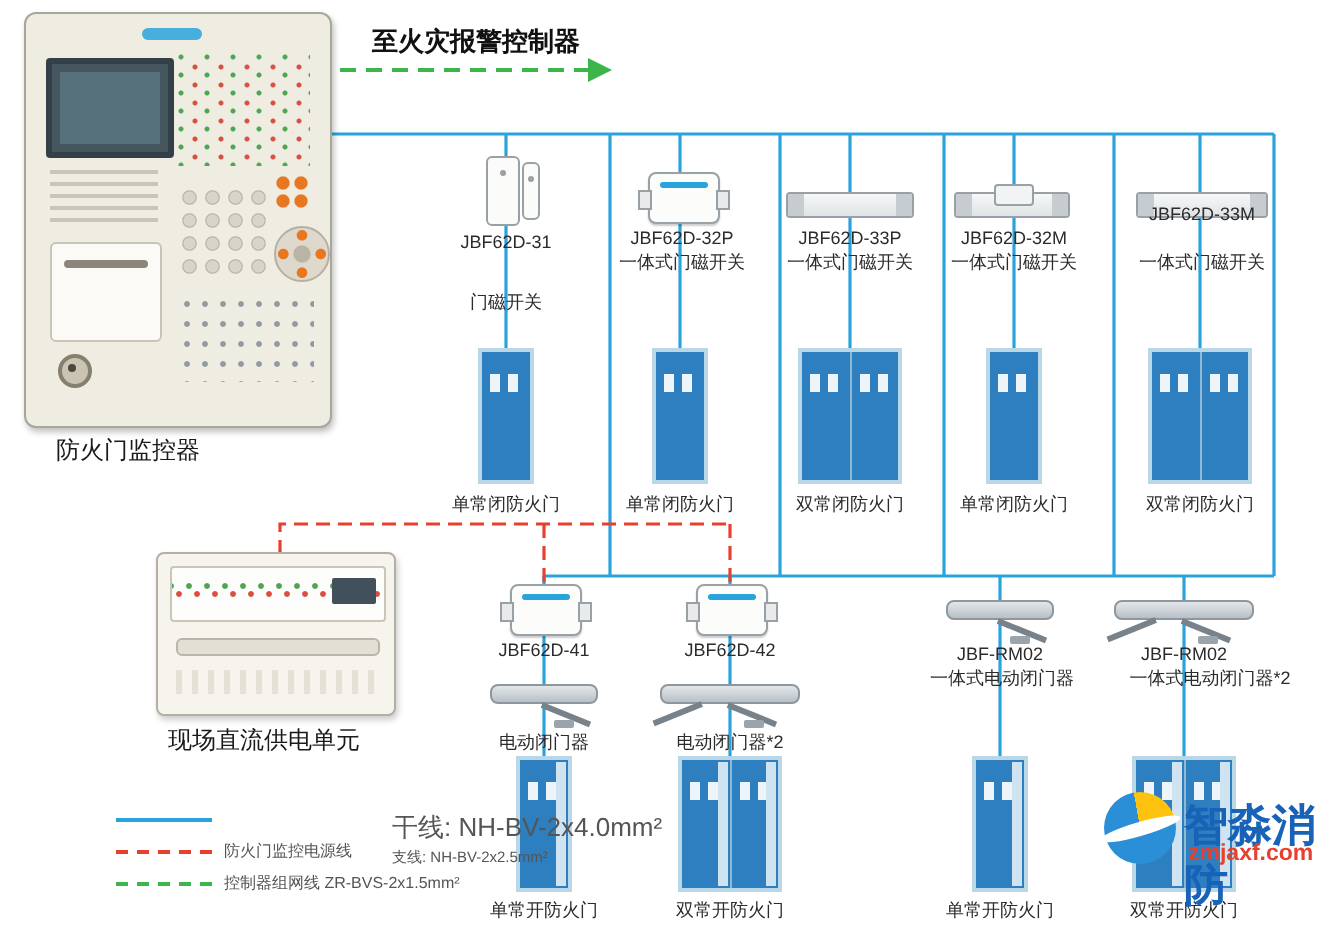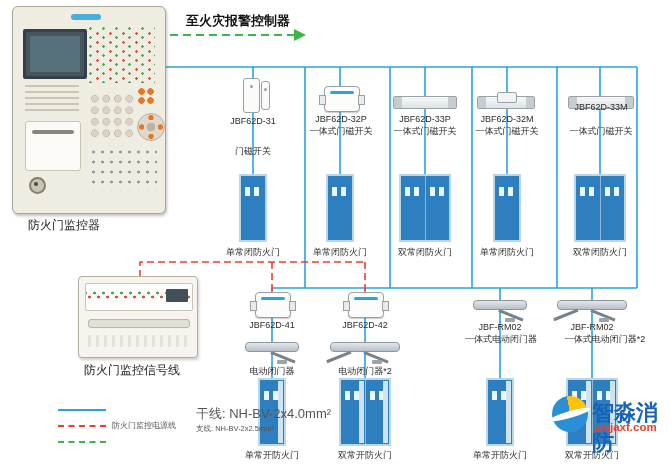--- a/index.html
+++ b/index.html
@@ -142,21 +142,21 @@
   </div>
   <div class="biglabel" style="left:28px;top:217px;">防火门监控器</div>
 
   <div class="pwr" style="left:78px;top:276px;width:118px;height:80px;">
     <div class="pwr-head">
       <div class="pwr-disp"></div>
     </div>
     <div class="pwr-slot"></div>
     <div class="pwr-vent"></div>
   </div>
-  <div class="biglabel" style="left:84px;top:362px;">防火门监控信号线</div>
+  <div class="biglabel" style="left:84px;top:362px;">现场直流供电单元</div>
 
   <div class="magnet" style="left:243px;top:78px;width:15px;height:33px;"></div>
   <div class="magnet" style="left:261px;top:81px;width:7px;height:27px;"></div>
   <div class="dev-box winged" style="left:324px;top:86px;width:34px;height:24px;">
     <div class="stripe"></div>
   </div>
   <div class="dev-bar" style="left:393px;top:96px;width:64px;"></div>
   <div class="dev-bar" style="left:477px;top:96px;width:58px;">
     <div class="hub"></div>
   </div>
@@ -294,18 +294,19 @@
   <div class="c" style="left:323px;top:450px;width:84px;">双常开防火门</div>
   <div class="c" style="left:458px;top:450px;width:84px;">单常开防火门</div>
   <div class="c" style="left:550px;top:450px;width:84px;">双常开防火门</div>
 
   <div class="leg-line" style="left:58px;top:409px;border-top:2px solid #2aa3dc;"></div>
   <div class="leg-line" style="left:58px;top:425px;border-top:2px dashed #e8402f;"></div>
   <div class="lg" style="left:112px;top:420px;">防火门监控电源线</div>
   <div class="lg" style="left:196px;top:405px;font-size:13px;">干线: NH-BV-2x4.0mm²</div>
   <div class="lg" style="left:196px;top:424px;font-size:7.5px;">支线: NH-BV-2x2.5mm²</div>
   <div class="leg-line" style="left:58px;top:441px;border-top:2px dashed #3cb54a;"></div>
+  <div class="lg" style="left:112px;top:436px;">控制器组网线 ZR-BVS-2x1.5mm²</div>
 
   <div class="logo-circle" style="left:552px;top:396px;width:36px;height:36px;"></div>
   <div class="logo-name" style="left:592px;top:398px;">智淼消防</div>
   <div class="logo-site" style="left:594px;top:421px;text-align:right;">zmjaxf.com</div>
 
 </div>
 
 </body></html>

